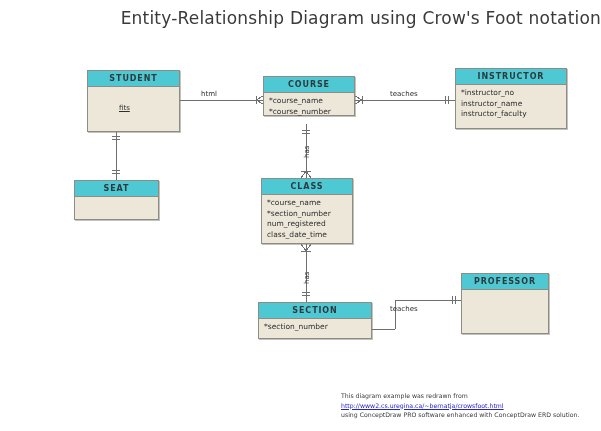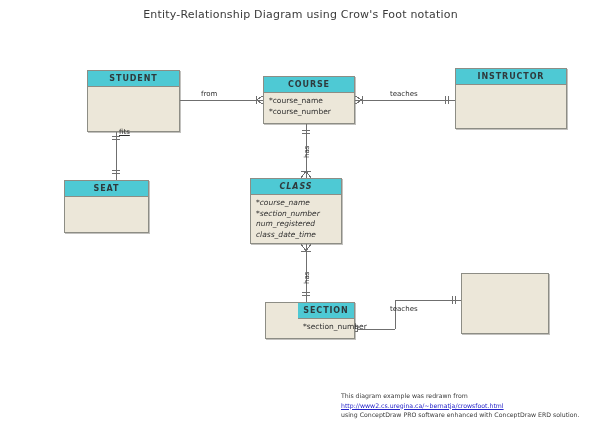--- a/index.html
+++ b/index.html
@@ -14,22 +14,22 @@
   }
   #canvas {
     position: absolute;
     left: 0; top: 0;
     width: 601px; height: 431px;
   }
   #title {
     position: absolute;
     left: 0; top: 8px;
     width: 601px;
-    text-align: center;
-    font-size: 11px;
+    text-align: right;
+    font-size: 17px;
     color: #3a3a3a;
     letter-spacing: .2px;
     font-family: "DejaVu Sans", sans-serif;
   }
 
   
   .entity {
     position: absolute;
     box-sizing: border-box;
     border: 1px solid #8d8d85;
@@ -150,61 +150,67 @@
     <line x1="455" y1="296" x2="455" y2="304"></line>
   </g>
 </svg>
 
 <div id="title">Entity-Relationship Diagram using Crow's Foot notation</div>
 
 <div class="entity" style="left:70px; top:70px; width:93px; height:62px;margin-left:17px;">
   <div class="hdr">STUDENT</div>
 </div>
 
-<div class="entity" style="left:263px; top:76px; width:92px; height:48px;">
+<div class="entity" style="left:263px; top:76px; width:92px; height:40px;">
   <div class="hdr">COURSE</div>
   <div class="attrs">
     <div class="attr">*course_name</div>
     <div class="attr">*course_number</div>
   </div>
 </div>
 
 <div class="entity" style="left:455px; top:68px; width:112px; height:61px;">
   <div class="hdr">INSTRUCTOR</div>
-</div>
-
-<div class="entity" style="left:64px; top:180px; width:85px; height:53px;">
+  <div class="attrs">
+    <div class="attr">*instructor_no</div>
+    <div class="attr">instructor_name</div>
+    <div class="attr">instructor_faculty</div>
+  </div>
+</div>
+
+<div class="entity" style="left:74px; top:180px; width:85px; height:40px;">
   <div class="hdr">SEAT</div>
 </div>
 
-<div class="entity" style="left:250px; top:178px; width:92px; height:66px;font-style:italic;">
+<div class="entity" style="left:261px; top:178px; width:92px; height:66px;">
   <div class="hdr">CLASS</div>
   <div class="attrs">
     <div class="attr">*course_name</div>
     <div class="attr">*section_number</div>
     <div class="attr">num_registered</div>
     <div class="attr">class_date_time</div>
   </div>
 </div>
 
-<div class="entity" style="left:265px; top:302px; width:90px; height:37px;padding-left:32px;">
+<div class="entity" style="left:258px; top:302px; width:114px; height:37px;">
   <div class="hdr">SECTION</div>
   <div class="attrs">
     <div class="attr">*section_number</div>
   </div>
 </div>
 
 <div class="entity" style="left:461px; top:273px; width:88px; height:61px;">
-</div>
-
-<div class="rel-label" style="left:201px; top:90px;">from</div>
+  <div class="hdr">PROFESSOR</div>
+</div>
+
+<div class="rel-label" style="left:201px; top:90px;">html</div>
 
 <div class="rel-label" style="left:390px; top:90px;">teaches</div>
 
-<div class="rel-label" style="left:119px; top:128px;text-decoration:underline;">fits</div>
+<div class="rel-label" style="left:119px; top:104px;text-decoration:underline;">fits</div>
 
 <div class="rel-label vert" style="left:303px; top:158px;">has</div>
 
 <div class="rel-label vert" style="left:303px; top:284px;">has</div>
 
 <div class="rel-label" style="left:390px; top:305px;">teaches</div>
 
 <div id="footer">
   <div>This diagram example was redrawn from</div>
   <div class="url">http://www2.cs.uregina.ca/~bernatja/crowsfoot.html</div>

